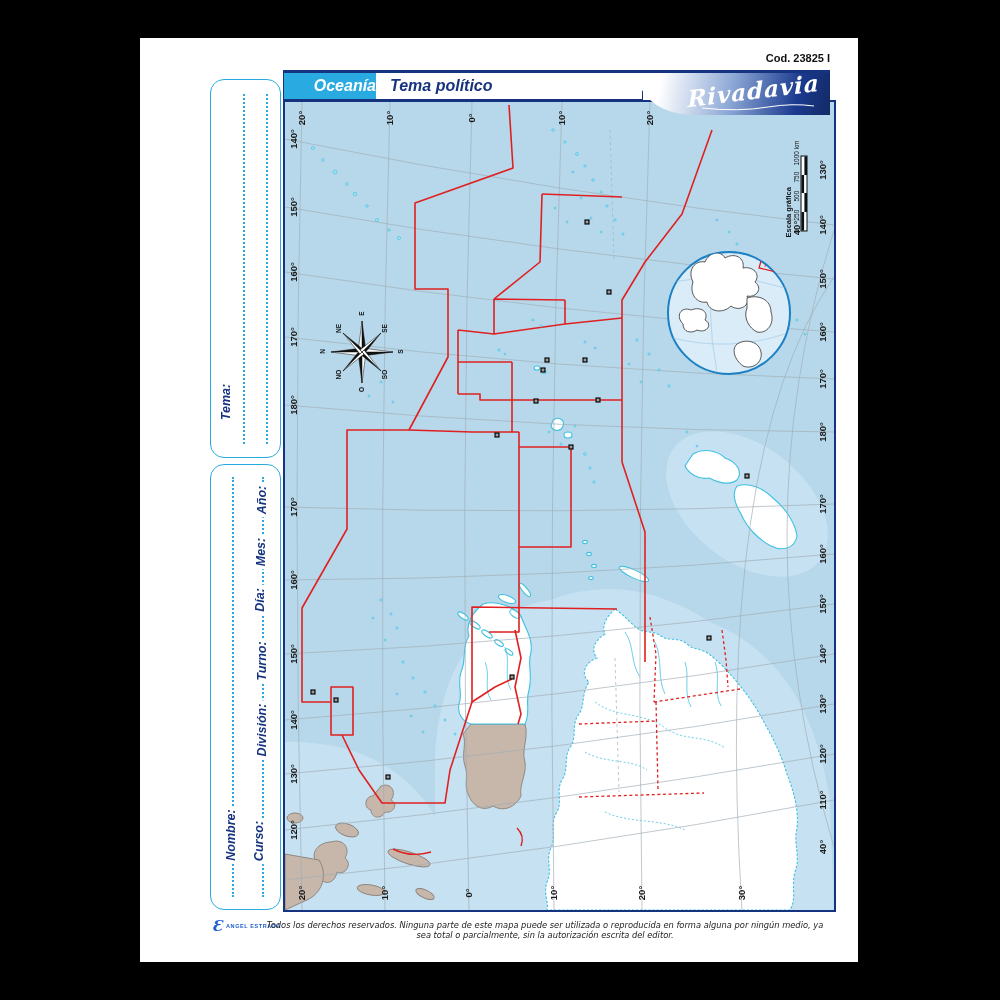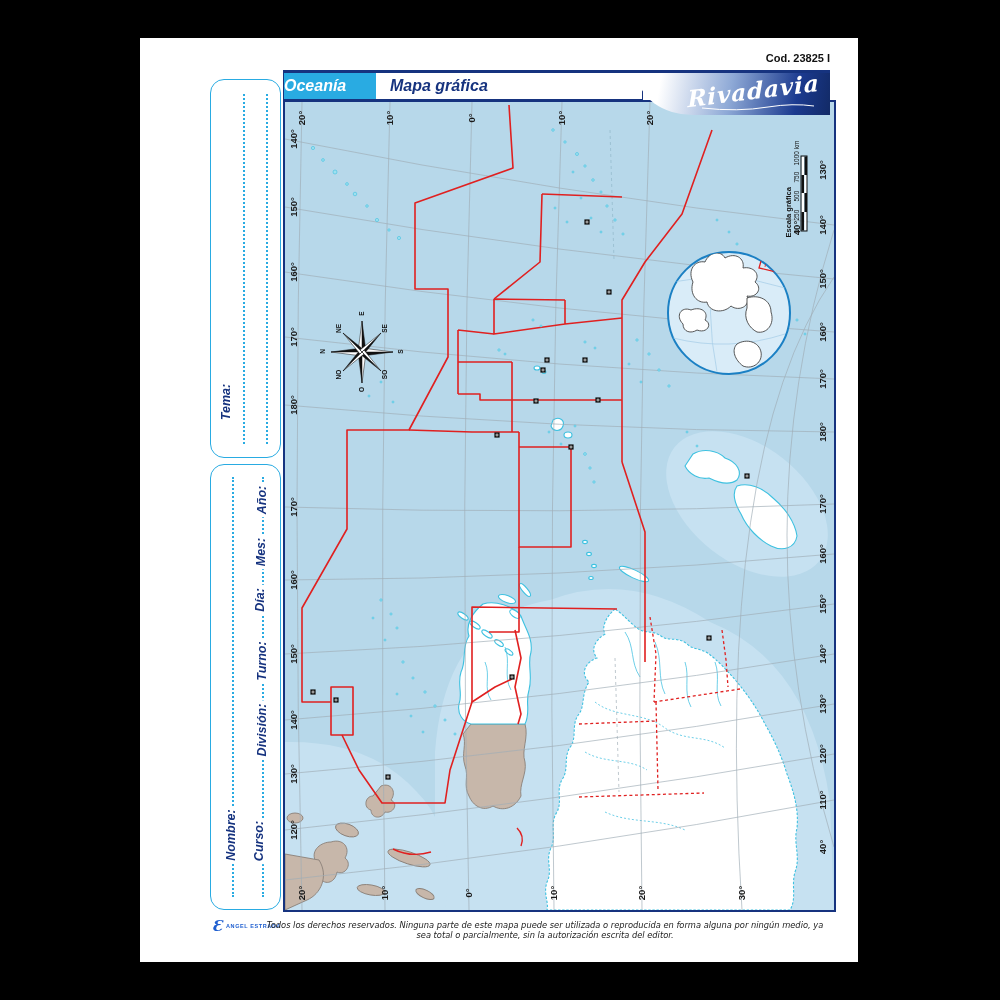--- a/index.html
+++ b/index.html
@@ -5,21 +5,21 @@
   html,body{margin:0;padding:0;background:#f3f3f4;font-family:"Liberation Sans",sans-serif;}
   #stage{position:relative;width:1000px;height:1000px;background:#000000;overflow:hidden;padding-left:44px;}
   #sheet{position:absolute;left:140px;top:38px;width:718px;height:924px;background:#fff;
          box-shadow:4px 5px 10px rgba(0,0,0,.22), 1px 1px 3px rgba(0,0,0,.15);}
   
   #cod{position:absolute;left:430px;top:14px;width:260px;text-align:right;
        font:bold 11px "Liberation Sans",sans-serif;color:#111;}
   #hrule{position:absolute;left:143px;top:32px;width:547px;height:3px;background:#16337f;}
   #hbar{position:absolute;left:143px;top:35px;width:360px;height:27px;background:#fff;
         border:1.5px solid #16337f;border-top:none;box-sizing:border-box;display:flex;}
-  #hcyan{width:92px;height:100%;background:#29abe2;display:flex;align-items:center;justify-content:flex-start;}
+  #hcyan{width:92px;height:100%;background:#29abe2;display:flex;align-items:center;justify-content:flex-end;}
   #hcyan span{font:bold italic 16px "Liberation Sans",sans-serif;color:#fff;}
   #htitle{flex:1;display:flex;align-items:center;padding-left:14px;}
   #htitle span{font:bold italic 16px "Liberation Sans",sans-serif;color:#16337f;}
   #hgrad{position:absolute;left:498px;top:35px;width:192px;height:42px;z-index:6;
          background:linear-gradient(100deg,#ffffff 0%,#ffffff 12%,#8ea9d6 48%,#1b3a8f 82%,#122a66 100%);
          border-radius:0 0 0 55px / 0 0 0 40px;}
   #brand{position:absolute;right:10px;top:4px;color:#fff;
          font:bold italic 23px "DejaVu Serif",serif;transform:rotate(-7deg) skewX(-6deg);
          letter-spacing:1px;}
   #brandsw{position:absolute;right:12px;top:30px;width:120px;height:8px;}
@@ -65,21 +65,21 @@
  <div id="sheet">
 
   <div id="cod">Cod. 23825 I</div>
   <div id="hrule"></div>
 
   <div id="hbar">
     <div id="hcyan">
       <span>Oceanía</span>
     </div>
     <div id="htitle">
-      <span>Mapa gráfica</span>
+      <span>Tema político</span>
     </div>
   </div>
 
   <div id="hgrad">
     <div id="brand">Rivadavia</div>
     <svg id="brandsw" viewBox="0 0 120 8">
       <path d="M4,5 Q40,9 70,4 Q95,0 116,3" fill="none" stroke="#fff" stroke-width="1"></path>
     </svg>
   </div>
 

